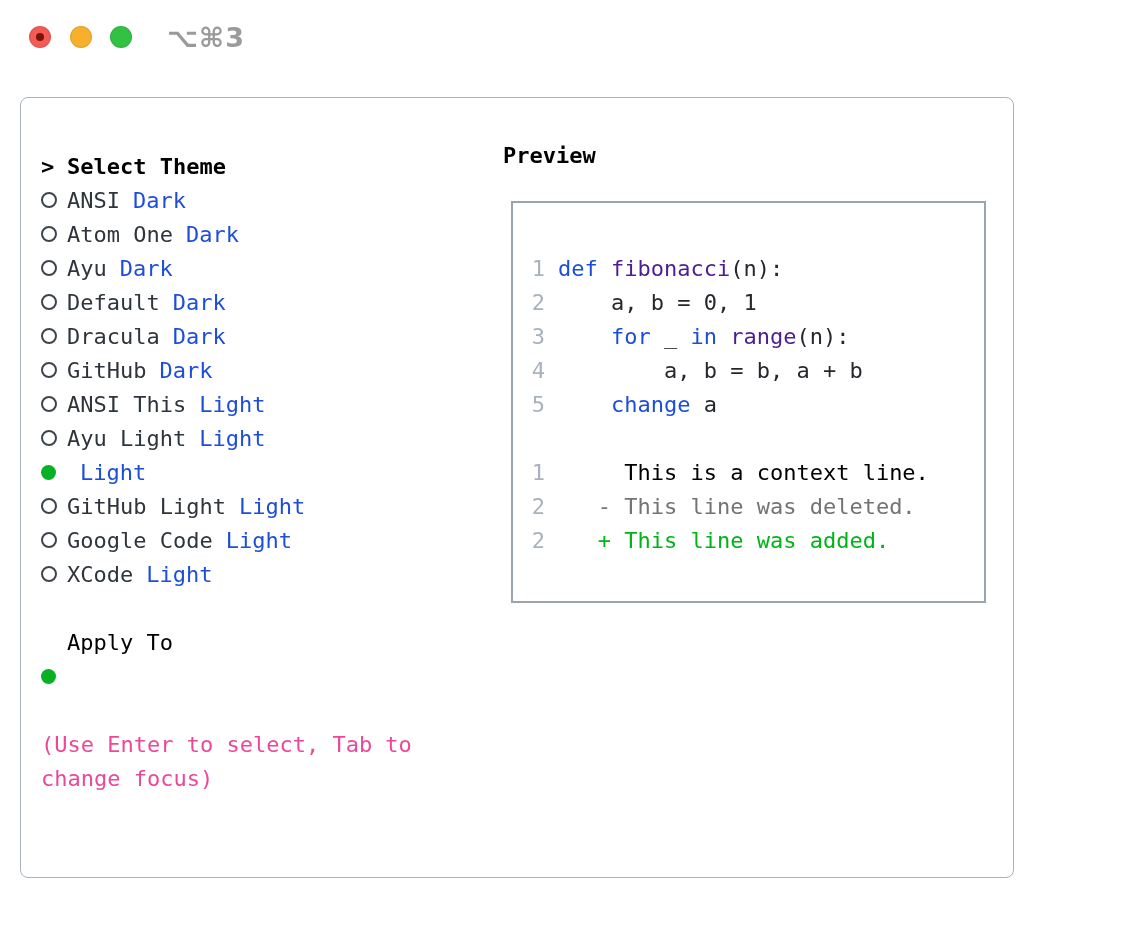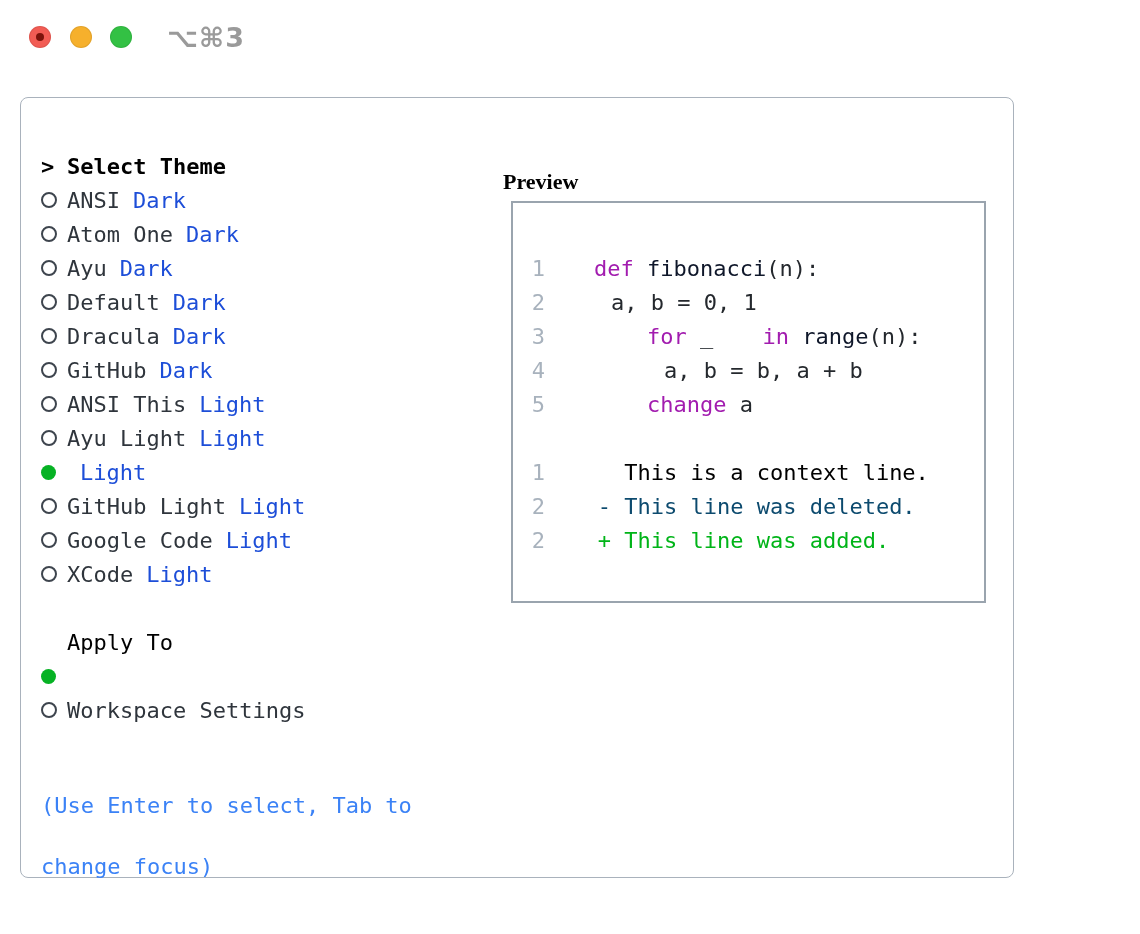--- a/index.html
+++ b/index.html
@@ -19,47 +19,47 @@
   .shortcut {
     position:absolute; left:167px; top:22px; font-size:27px; font-weight:bold;
     color:#9a9a9a; font-family:"DejaVu Sans", sans-serif; letter-spacing:1px;
   }
   
   .panel {
     position:absolute; left:20px; top:97px; width:994px; height:781px;
     border:1.5px solid #a9b2bc; border-radius:8px; box-sizing:border-box; background:#fff;
   }
   .col-left  { position:absolute; left:20px; top:51px; width:450px; }
-  .col-right { position:absolute; left:482px; top:67px; width:500px;font-family:Liberation Serif, serif; }
+  .col-right { position:absolute; left:482px; top:40px; width:500px; }
   .row { height:34px; display:flex; align-items:center; font-size:22px; color:#2f353c; }
   .row.header { font-weight:bold; color:#000000; }
   .row.plain-header { color:#000000; }
   .marker { width:26px; flex:none; display:flex; align-items:center; }
   .cursor-glyph { font-weight:bold; color:#000; }
   .ring { width:12px; height:12px; border:2px solid #3e454e; border-radius:50%; }
   .dot  { width:15px; height:15px; border-radius:50%; background:#06b224; }
   .theme-name { white-space:pre; }
   .theme-name.selected { color:#06b224; }
   .variant { color:#1d4ed8; margin-left:13px; white-space:pre;text-align:right; }
   .option-label.selected { color:#06b224; }
-  .help-row { color:#3b82f6;margin-top:27px; }
+  .help-row { color:#ec4899; }
   
   .preview-box {
     position:absolute; left:490px; top:103px; width:475px; height:402px;
     border:2px solid #9aa4ae; box-sizing:border-box; background:#fff;
     padding:48px 0 0 18px; overflow:hidden;
   }
   .code-row { height:34px; display:flex; align-items:center; font-size:22px; }
   .lineno { width:14px; flex:none; text-align:right; color:#a8b2bd; margin-right:13px; }
   .code { white-space:pre; }
   .tk-plain   { color:#24282d; }
-  .tk-keyword { color:#a21caf;margin-left:36px; }
-  .tk-function{ color:#0f172a; }
+  .tk-keyword { color:#1d4ed8; }
+  .tk-function{ color:#4c1d95; }
   .tk-muted   { color:#000000; }
-  .tk-deleted { color:#0c4a6e; }
+  .tk-deleted { color:#737373; }
   .tk-added   { color:#00b418;text-align:right; }
 </style>
 </head>
 <body>
 
 <div class="window">
 
   <div class="traffic red"></div>
   <div class="traffic yellow"></div>
   <div class="traffic green"></div>
@@ -161,26 +161,20 @@
       <div class="row plain-header">
         <span class="marker"></span>
         <span>Apply To</span>
       </div>
       <div id="apply-list">
           <div class="row">
             <span class="marker">
               <span class="dot"></span>
             </span>
           </div>
-          <div class="row">
-            <span class="marker">
-              <span class="ring"></span>
-            </span>
-            <span class="option-label">Workspace Settings</span>
-          </div>
         </div>
       <div class="row"></div>
       <div id="help-text">
           <div class="row help-row">(Use Enter to select, Tab to</div>
           <div class="row help-row">change focus)</div>
         </div>
     </div>
 
     <div class="col-right">
       <div class="row header">

